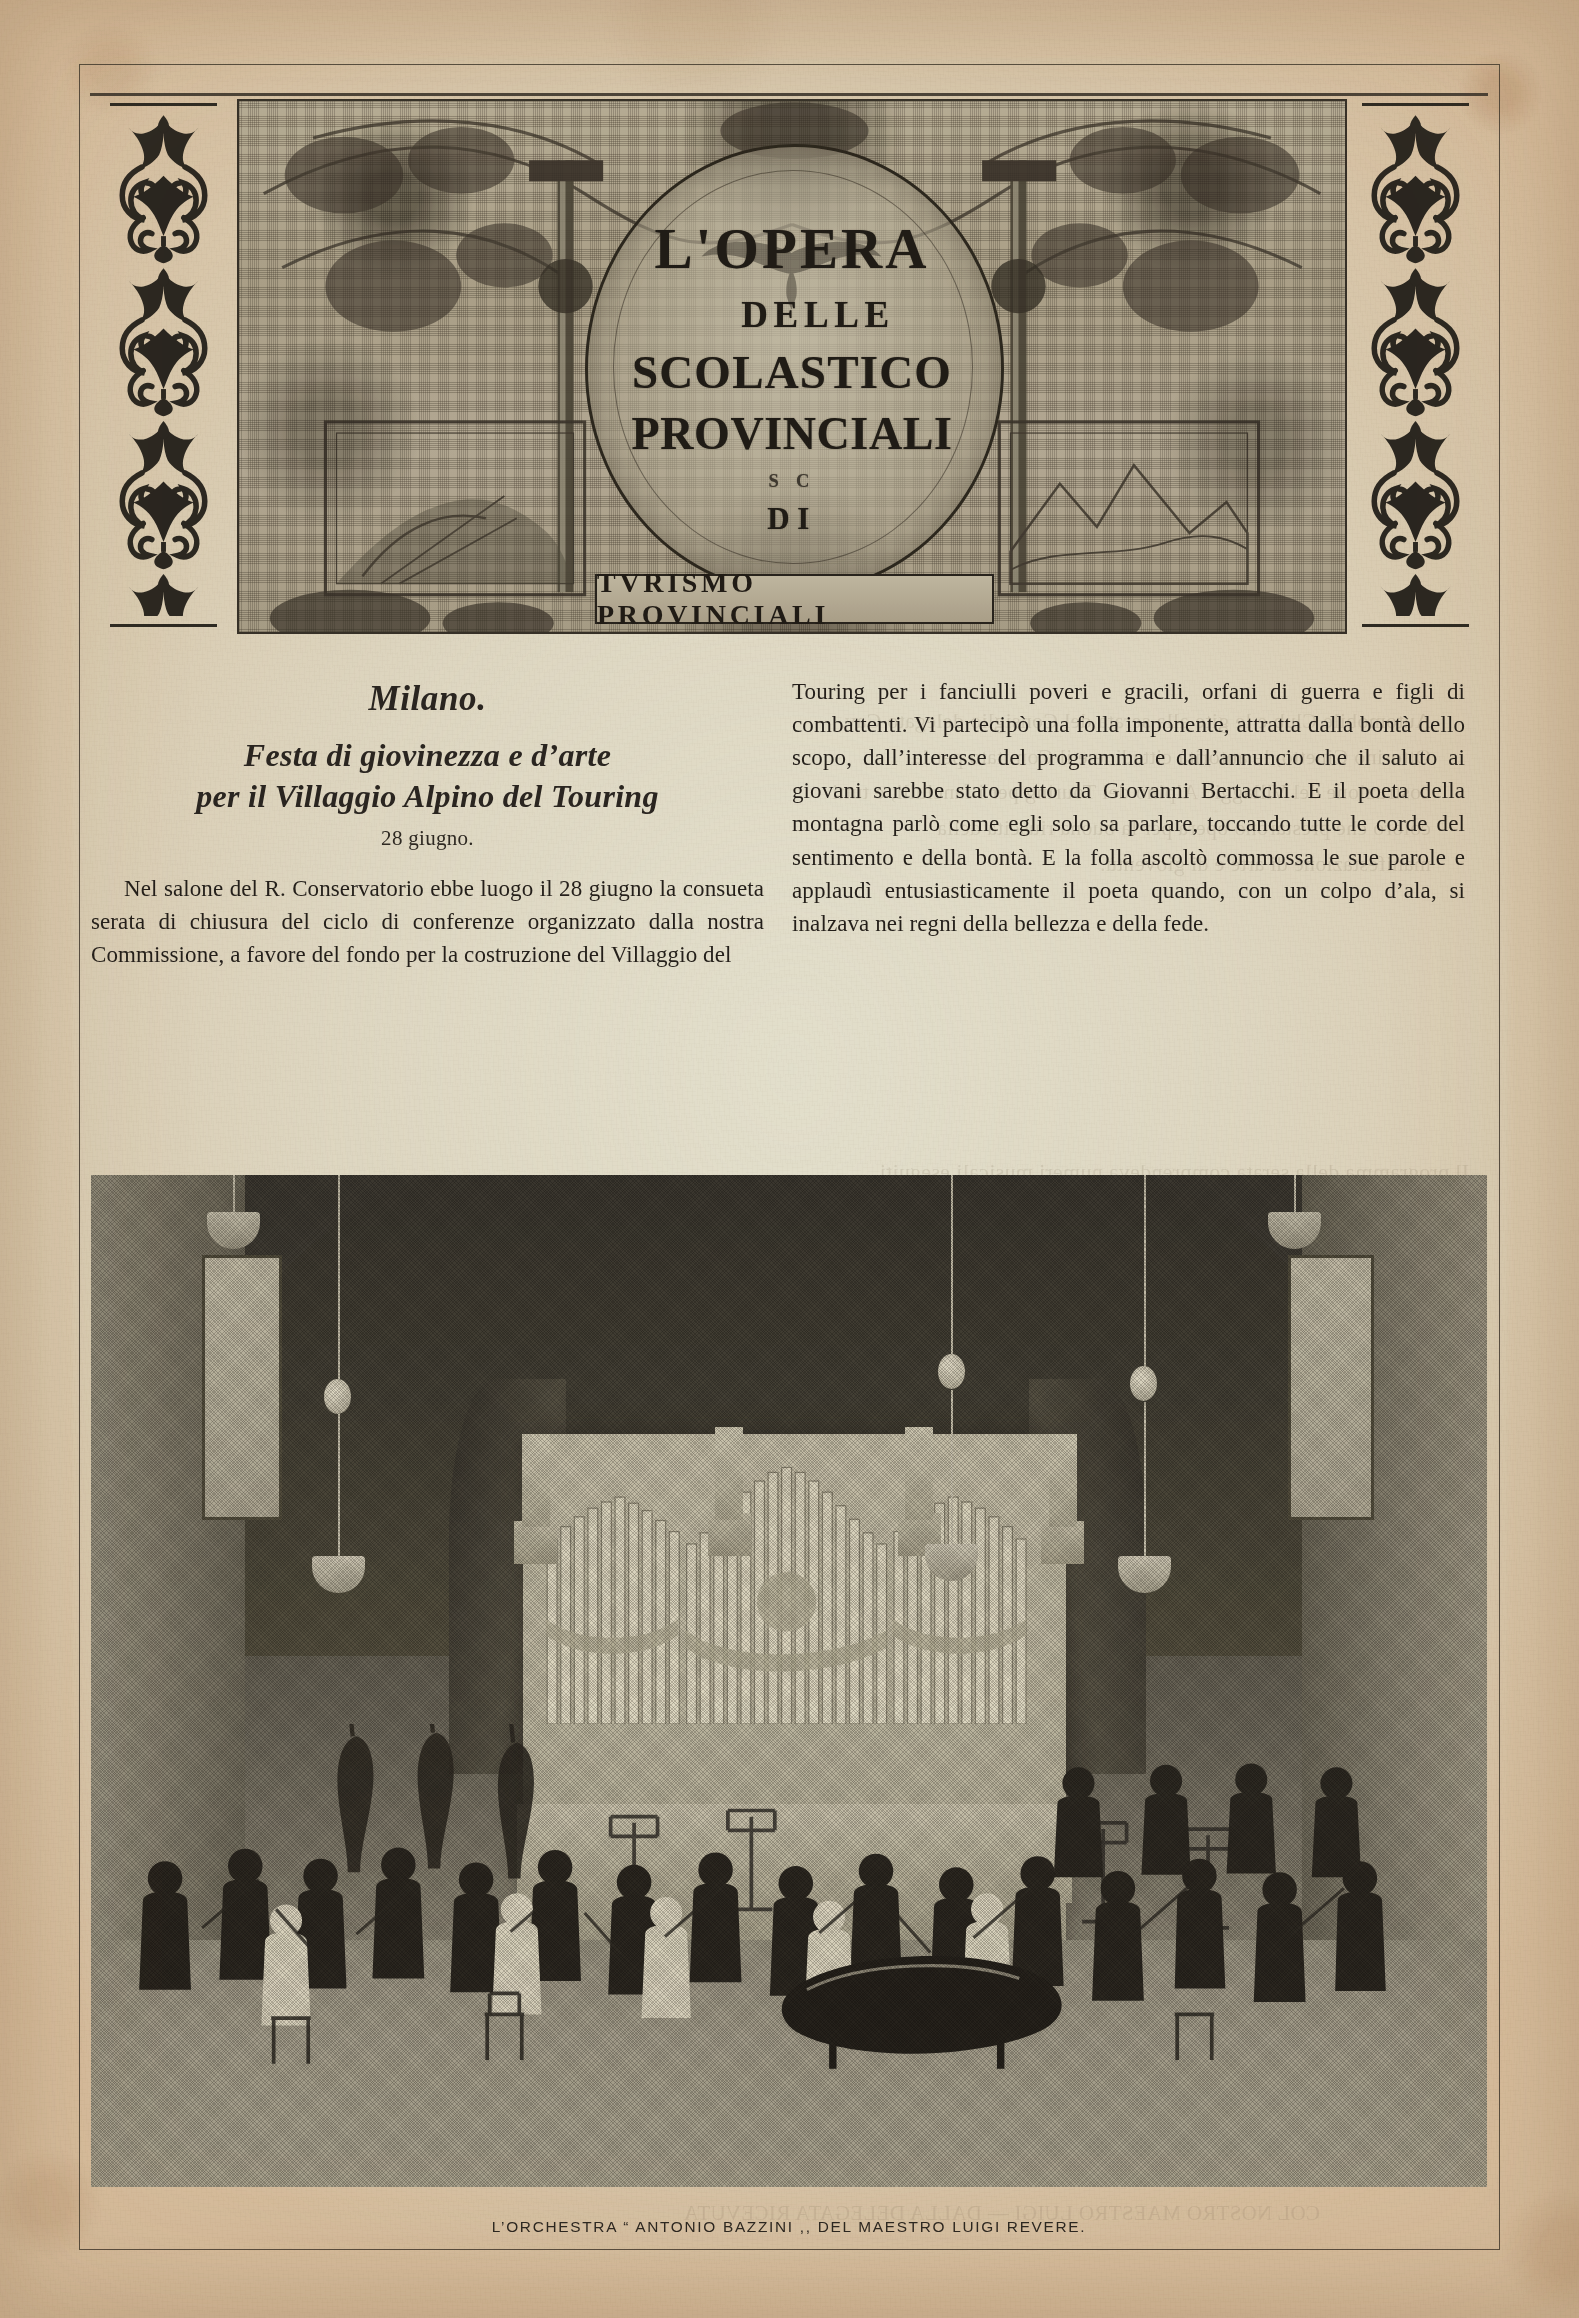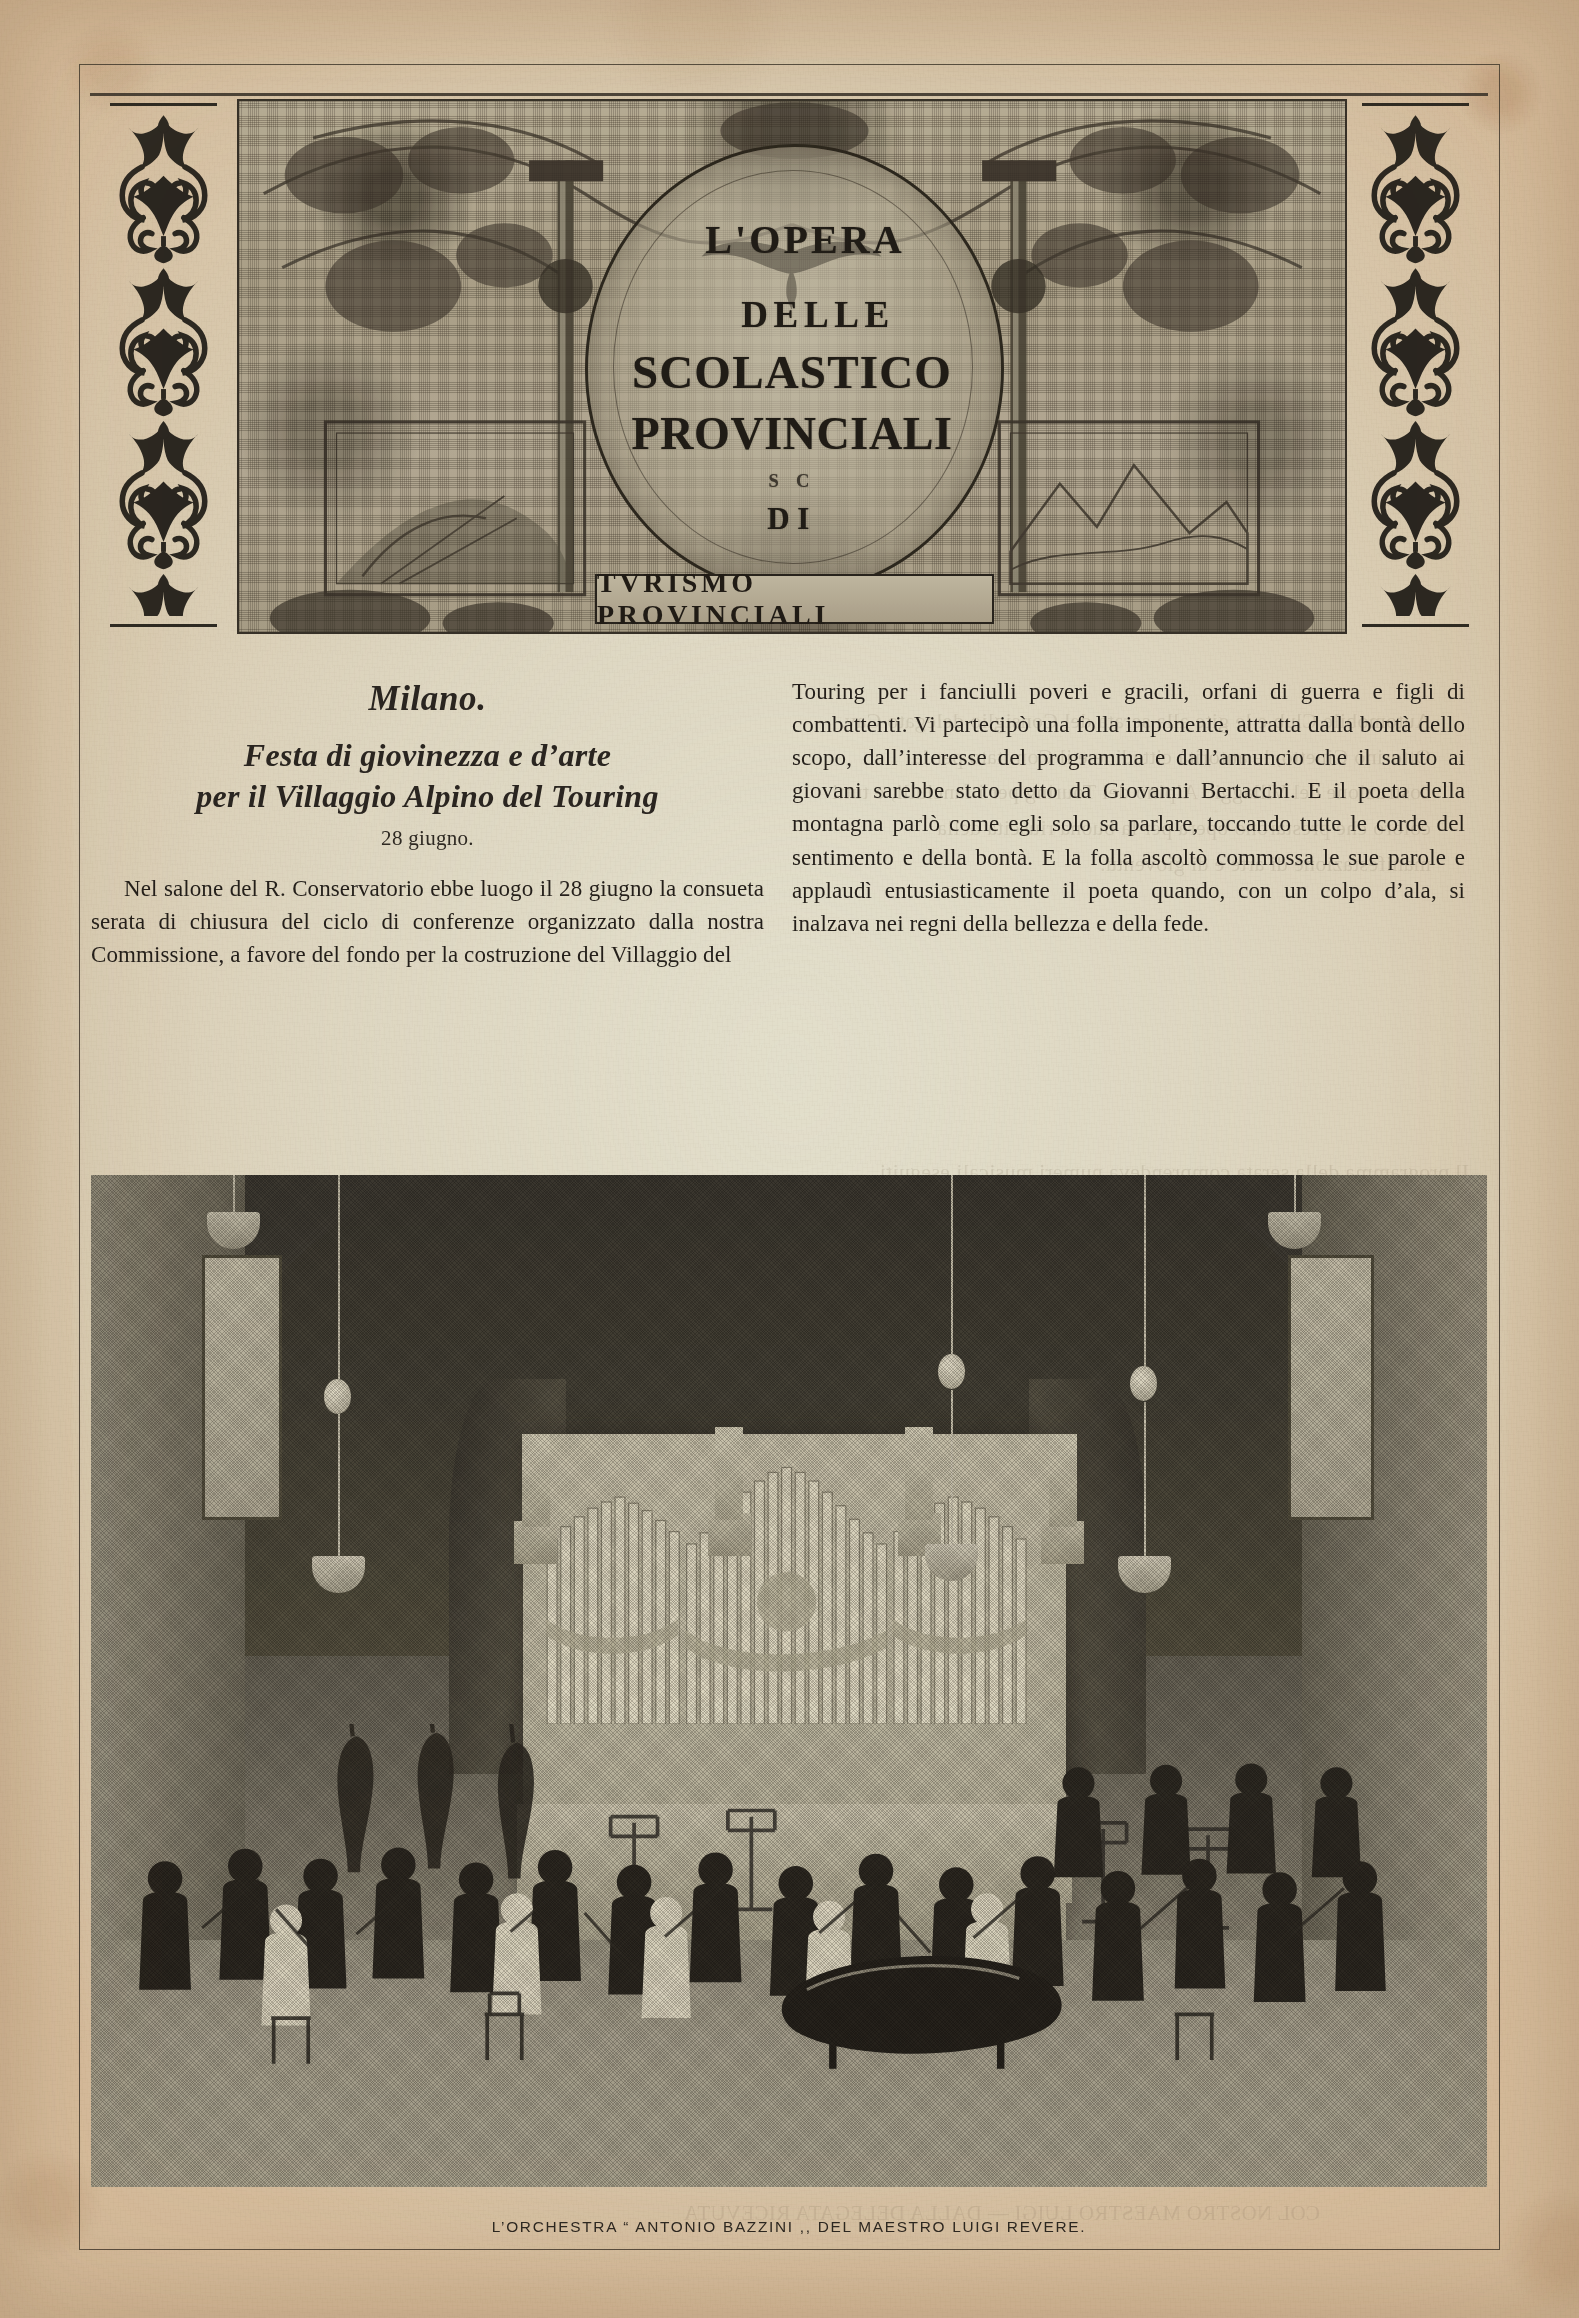--- a/index.html
+++ b/index.html
@@ -89,21 +89,21 @@
   .plate-foliage{position:absolute;inset:0;opacity:.9;}
   .oval{position:absolute;left:calc(50% - 207px);top:43px;width:413px;height:444px;
     border-radius:50%;border:3.1px solid #2f2a21;
     background:radial-gradient(ellipse at 50% 42%, rgba(196,189,168,.72) 0%, rgba(176,168,146,.55) 55%, rgba(150,142,121,.42) 100%);
     box-shadow:inset 0 0 31px rgba(60,52,40,.35);}
   .oval-inner{position:absolute;left:calc(50% - 179px);top:69px;width:358px;height:392px;
     border-radius:50%;border:1.2px solid rgba(55,48,38,.55);}
   .mast-text{position:absolute;left:0;width:100%;text-align:center;
     color:#24201a;font-family:"Liberation Serif",serif;font-weight:bold;
     text-shadow:0 0 1.2px rgba(40,34,26,.55);}
-  .mt-opera{top:115px;font-size:40px;letter-spacing:3.1px;padding-left:13px;}
+  .mt-opera{top:115px;font-size:57px;letter-spacing:3.1px;}
   .mt-delle{top:192px;font-size:37px;letter-spacing:5.6px;padding-left:26px;}
   .mt-comm{top:244px;font-size:47px;letter-spacing:1.2px;}
   .mt-prov{top:306px;font-size:46px;letter-spacing:0.6px;}
   .mt-sc{top:370px;font-size:18.5px;letter-spacing:6.2px;opacity:.78;}
   .mt-di{top:400px;font-size:31px;letter-spacing:7.4px;}
   .eagle{position:absolute;left:calc(50% - 93px);top:131px;width:185px;height:80px;opacity:.42;}
   .cartouche{position:absolute;left:calc(50% - 197px);top:473px;width:395px;height:46px;
     border:2.5px double #2b2720;
     background:linear-gradient(180deg,#bcb39d,#a79d87);
     display:flex;align-items:center;justify-content:center;}

